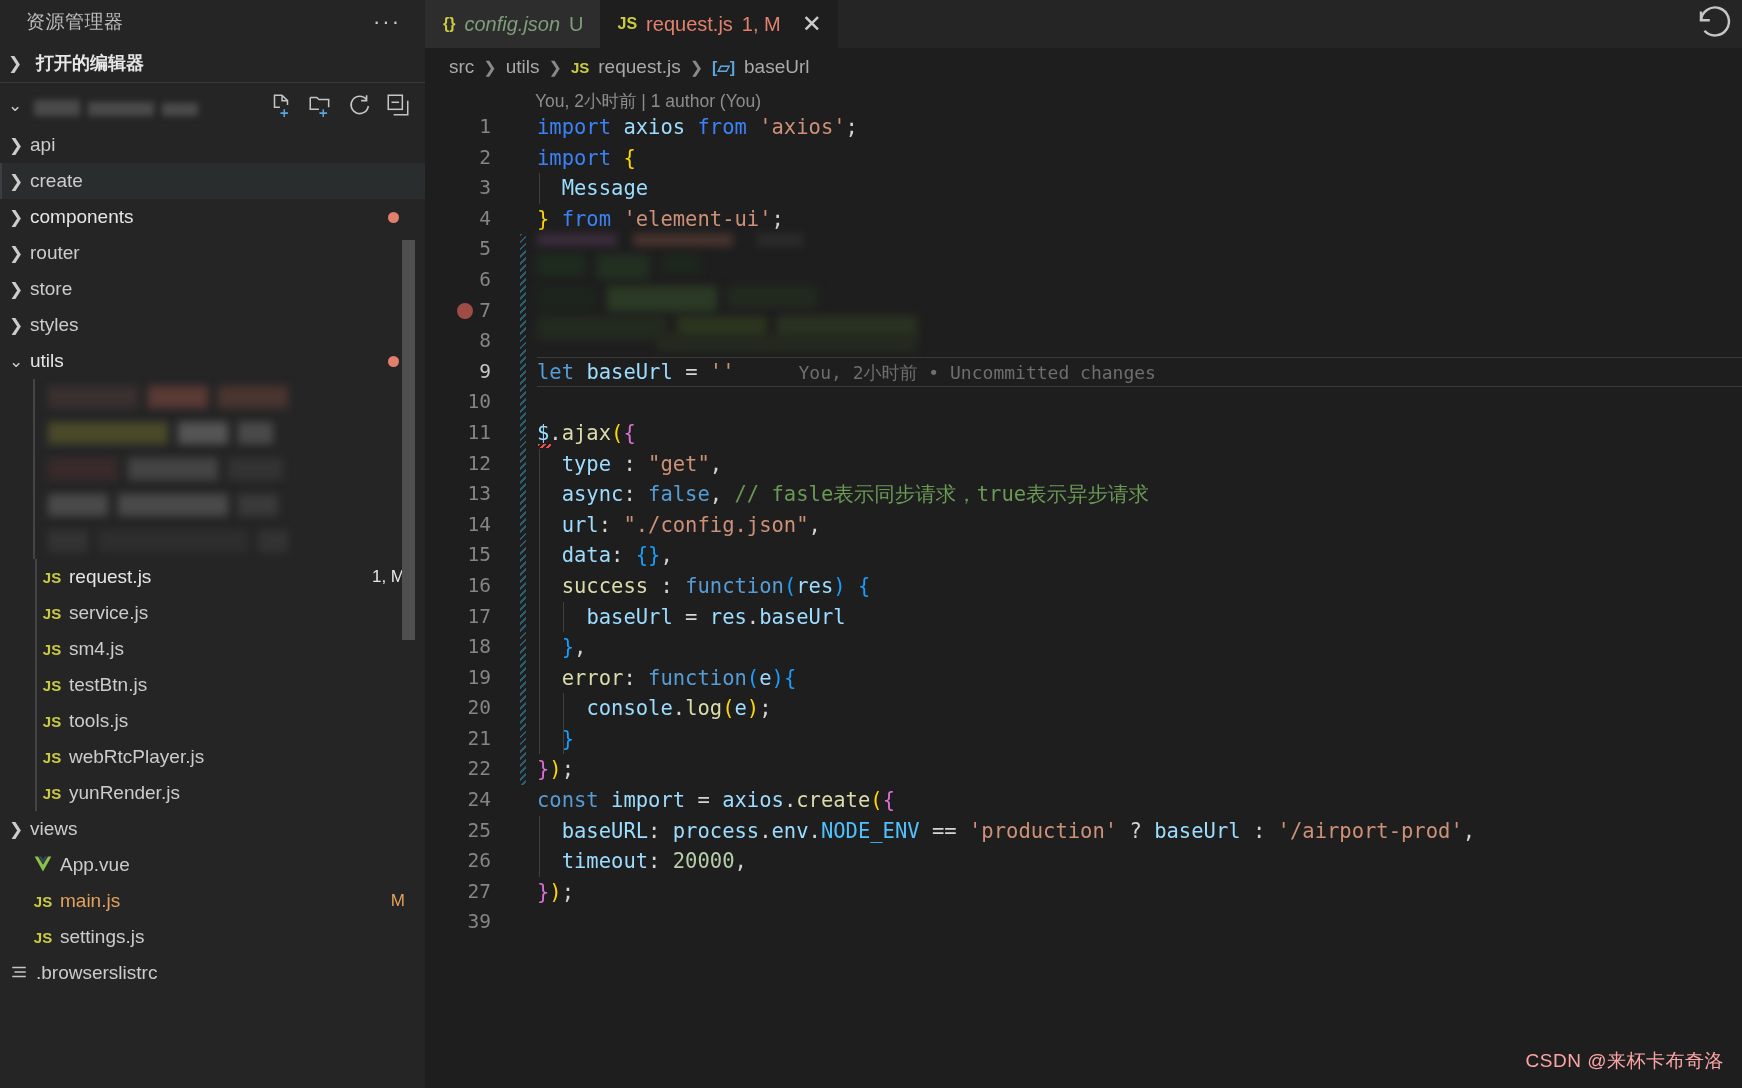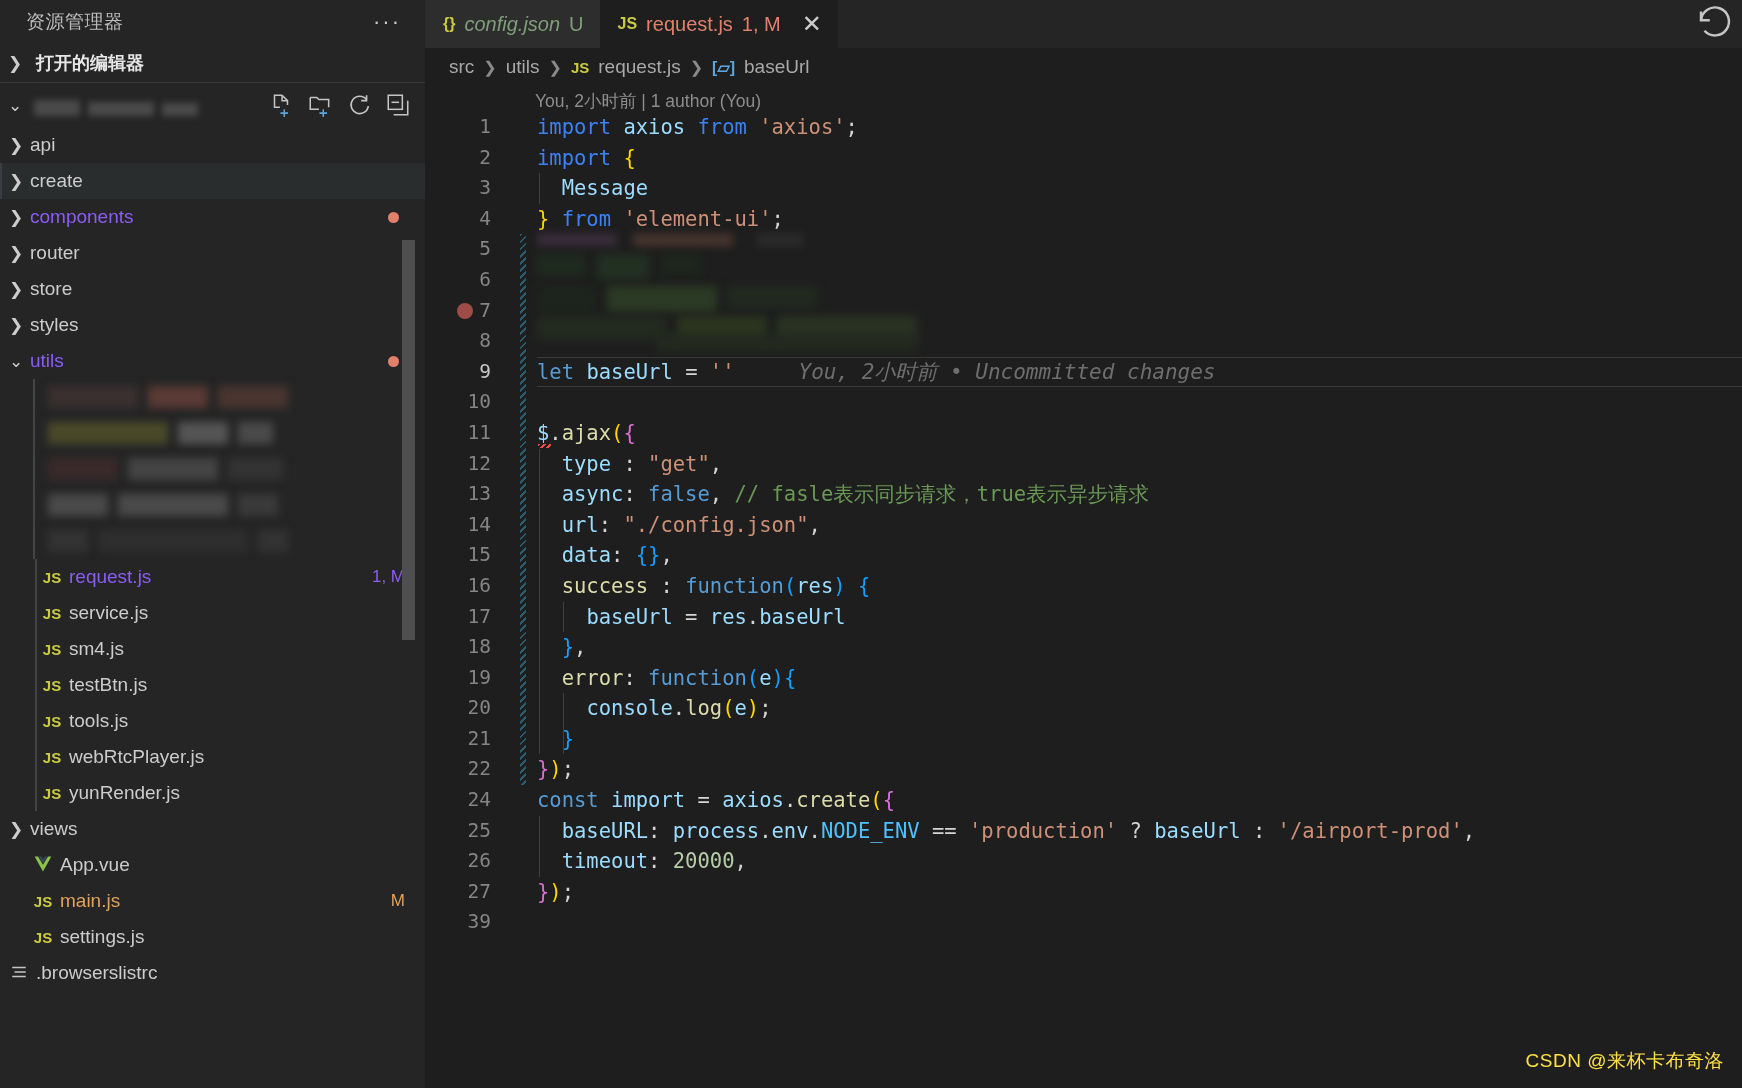--- a/index.html
+++ b/index.html
@@ -57,21 +57,21 @@
   .row.hl { background: #2a2d2e; box-shadow: inset 2px 0 0 0 #3a3d41; }
   .row .chev { width: 24px; text-align: center; color: #cccccc; font-size: 17px; flex:0 0 24px; }
   .row .indentbar { width: 2px; height: 36px; background: #444; margin-left: 31px; margin-right: 0; flex: 0 0 2px; }
   .row .icon { width: 30px; flex: 0 0 30px; text-align: center; font-size: 15px; font-weight: bold; }
   .row .name { padding-left: 2px; text-align: right; }
   .row .badge { position: absolute; right: 20px; font-size: 17px; }
   .dot-badge {
     position: absolute; right: 26px; width: 11px; height: 11px; border-radius: 50%;
   }
   .js-icon { color: #cbcb41; font-family: "Liberation Sans", sans-serif; font-size: 15px; }
-  .mod { color: #8b5cf6; }
+  .mod { color: #e5e5e5; }
   .modM { color: #e2a25c; }
 
   .blurrow { height: 36px; position: relative; }
   .blurrow .indentbar { position:absolute; left: 33px; top:0; width: 2px; height: 36px; background: #444; }
 
   #sb-scroll {
     position: absolute; right: 10px; top: 240px; width: 13px; height: 400px;
     background: #4f4f4f; border-radius: 0;
   }
 
@@ -152,21 +152,21 @@
     position: absolute; bottom: 1px; height: 4px; width: 13px;
     background: repeating-linear-gradient(135deg,#f14c4c 0 2px, transparent 2px 4px);
   }
 
   
   #redact-block { position: absolute; left: 112px; top: 0; }
   .rblk { position: absolute; filter: blur(4px); border-radius: 1px; }
 
   #watermark {
     position: absolute; right: 18px; bottom: 14px;
-    color: #fde047; font-size: 19px; font-family: "Liberation Sans", sans-serif;
+    color: #fca5a5; font-size: 19px; font-family: "Liberation Sans", sans-serif;
     letter-spacing: .5px;
   }
 </style>
 </head>
 <body>
 
 <div id="app">
 
   <div id="sidebar">
 
@@ -390,21 +390,21 @@
       <div class="blame-row">You, 2小时前 | 1 author (You)</div>
       <div id="lines">
           <div class="cline"><span class="lnum">1</span><span class="gut"></span><span class="ctext"><span class="t-kw">import</span><span> </span><span class="t-var">axios</span><span> </span><span class="t-kw">from</span><span> </span><span class="t-str">'axios'</span><span class="t-plain">;</span></span></div>
           <div class="cline"><span class="lnum">2</span><span class="gut"></span><span class="ctext"><span class="t-kw">import</span><span> </span><span class="t-y">{</span></span></div>
           <div class="cline"><span class="lnum">3</span><span class="gut"></span><span class="ctext"><span>  </span><span class="t-var">Message</span><span class="ind-guide" style="left: 2px;"></span></span></div>
           <div class="cline"><span class="lnum">4</span><span class="gut"></span><span class="ctext"><span class="t-y">}</span><span> </span><span class="t-kw">from</span><span> </span><span class="t-str">'element-ui'</span><span class="t-plain">;</span></span></div>
           <div class="cline"><span class="lnum">5</span><span class="gut"></span><span class="ctext"></span></div>
           <div class="cline"><span class="lnum">6</span><span class="gut"></span><span class="ctext"></span></div>
           <div class="cline"><span class="lnum">7</span><span class="gut"></span><span class="ctext"></span></div>
           <div class="cline"><span class="lnum">8</span><span class="gut"></span><span class="ctext"></span></div>
-          <div class="cline active"><span class="lnum">9</span><span class="gut"></span><span class="ctext"><span class="t-kw2">let</span><span> </span><span class="t-var">baseUrl</span><span> </span><span class="t-plain">=</span><span> </span><span class="t-str">''</span><span class="blamehint" style="padding-left: 64px; font-size: 21px; font-style: italic;">You, 2小时前 • Uncommitted changes</span></span></div>
+          <div class="cline active"><span class="lnum">9</span><span class="gut"></span><span class="ctext"><span class="t-kw2">let</span><span> </span><span class="t-var">baseUrl</span><span> </span><span class="t-plain">=</span><span> </span><span class="t-str">''</span><span class="blamehint" style="padding-left: 64px; font-size: 18px;">You, 2小时前 • Uncommitted changes</span></span></div>
           <div class="cline"><span class="lnum">10</span><span class="gut"></span><span class="ctext"></span></div>
           <div class="cline"><span class="lnum">11</span><span class="gut"></span><span class="ctext"><span class="t-var">$</span><span class="t-plain">.</span><span class="t-fn">ajax</span><span class="t-y">(</span><span class="t-p">{</span><span class="squiggle" style="left: 1px;"></span></span></div>
           <div class="cline"><span class="lnum">12</span><span class="gut"></span><span class="ctext"><span>  </span><span class="t-var">type</span><span class="t-plain"> : </span><span class="t-str">"get"</span><span class="t-plain">,</span><span class="ind-guide" style="left: 2px;"></span></span></div>
           <div class="cline"><span class="lnum">13</span><span class="gut"></span><span class="ctext"><span>  </span><span class="t-var">async</span><span class="t-plain">: </span><span class="t-kw2">false</span><span class="t-plain">, </span><span class="t-cmt">// fasle表示同步请求，true表示异步请求</span><span class="ind-guide" style="left: 2px;"></span></span></div>
           <div class="cline"><span class="lnum">14</span><span class="gut"></span><span class="ctext"><span>  </span><span class="t-var">url</span><span class="t-plain">: </span><span class="t-str">"./config.json"</span><span class="t-plain">,</span><span class="ind-guide" style="left: 2px;"></span></span></div>
           <div class="cline"><span class="lnum">15</span><span class="gut"></span><span class="ctext"><span>  </span><span class="t-var">data</span><span class="t-plain">: </span><span class="t-b">{}</span><span class="t-plain">,</span><span class="ind-guide" style="left: 2px;"></span></span></div>
           <div class="cline"><span class="lnum">16</span><span class="gut"></span><span class="ctext"><span>  </span><span class="t-fn">success</span><span class="t-plain"> : </span><span class="t-kw2">function</span><span class="t-b">(</span><span class="t-var">res</span><span class="t-b">)</span><span> </span><span class="t-b">{</span><span class="ind-guide" style="left: 2px;"></span></span></div>
           <div class="cline"><span class="lnum">17</span><span class="gut"></span><span class="ctext"><span>    </span><span class="t-var">baseUrl</span><span class="t-plain"> = </span><span class="t-var">res</span><span class="t-plain">.</span><span class="t-var">baseUrl</span><span class="ind-guide" style="left: 2px;"></span><span class="ind-guide" style="left: 26px;"></span></span></div>
           <div class="cline"><span class="lnum">18</span><span class="gut"></span><span class="ctext"><span>  </span><span class="t-b">}</span><span class="t-plain">,</span><span class="ind-guide" style="left: 2px;"></span></span></div>
           <div class="cline"><span class="lnum">19</span><span class="gut"></span><span class="ctext"><span>  </span><span class="t-fn">error</span><span class="t-plain">: </span><span class="t-kw2">function</span><span class="t-b">(</span><span class="t-var">e</span><span class="t-b">)</span><span class="t-b">{</span><span class="ind-guide" style="left: 2px;"></span></span></div>

